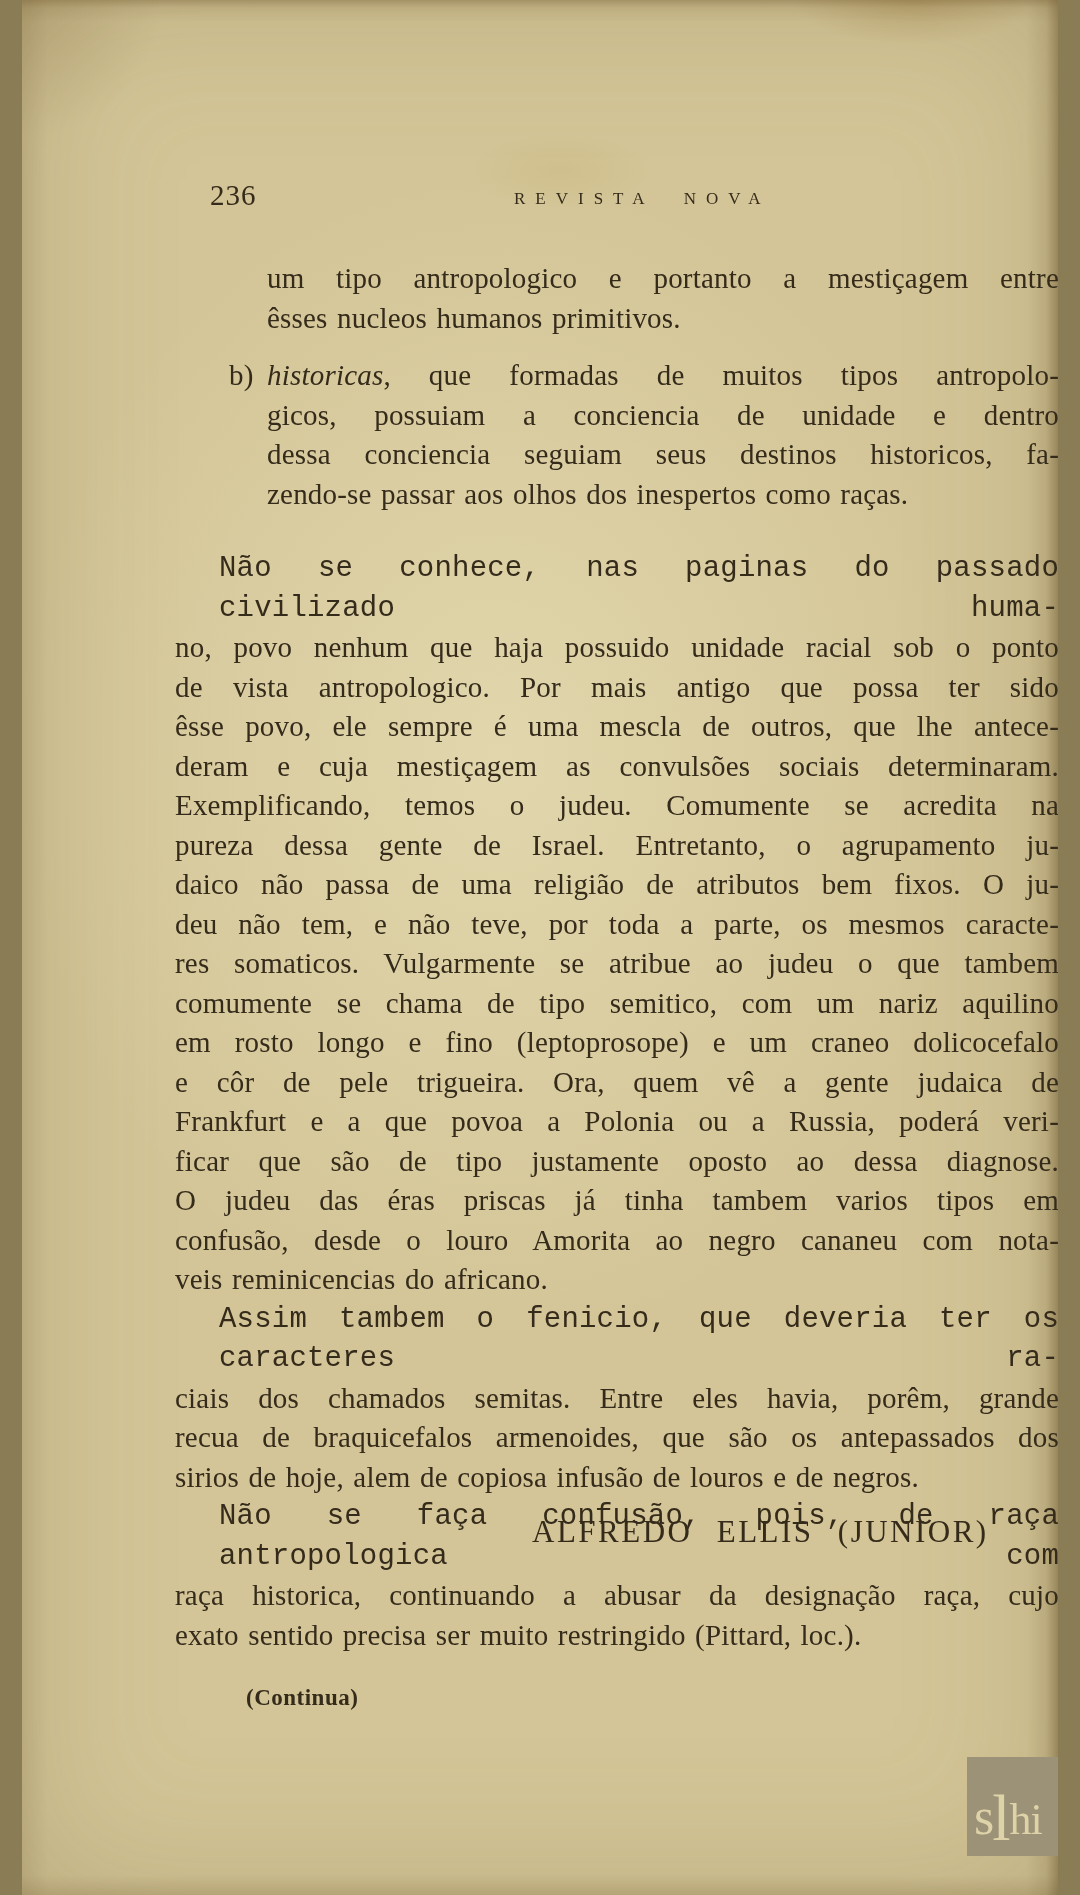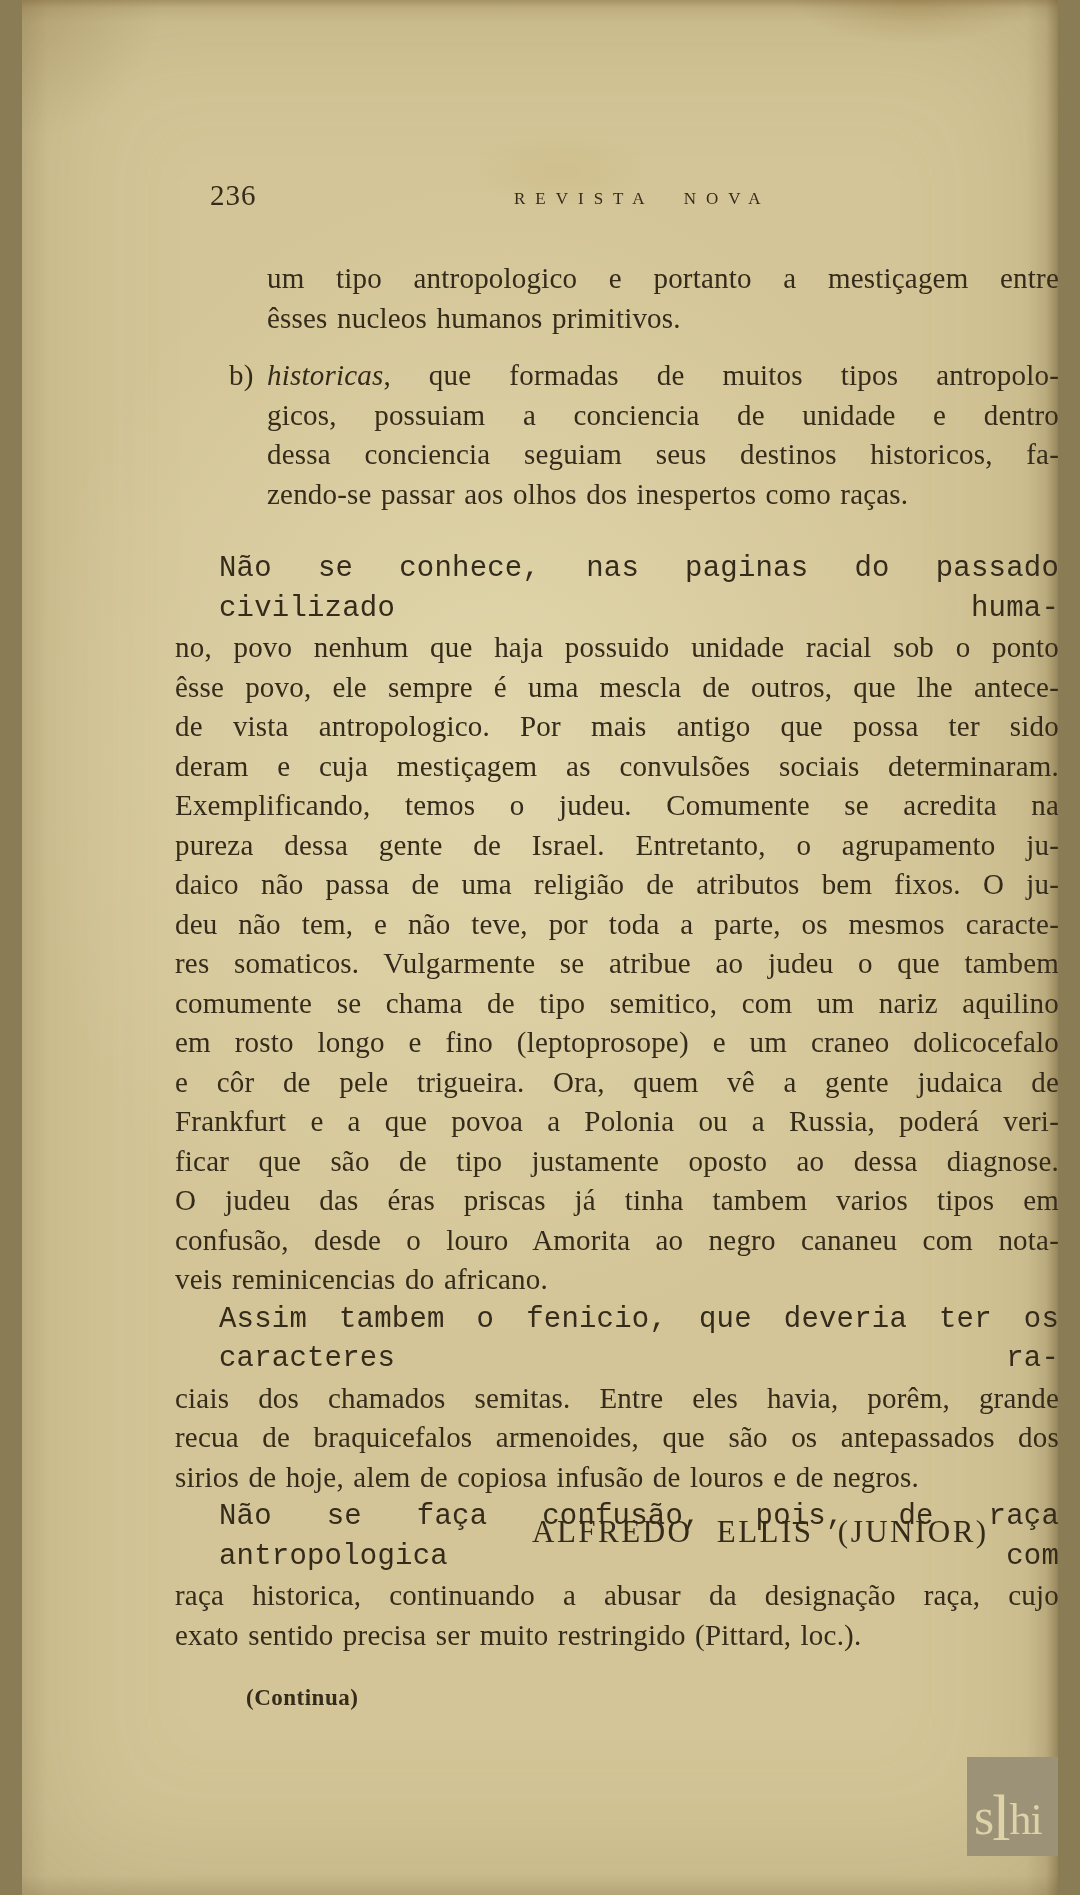--- a/index.html
+++ b/index.html
@@ -100,22 +100,22 @@
       <div class="block hang">
         <span class="marker">b)</span>
         <div class="line"><i>historicas</i>, que formadas de muitos tipos antropolo-</div>
         <div class="line">gicos, possuiam a conciencia de unidade e dentro</div>
         <div class="line">dessa conciencia seguiam seus destinos historicos, fa-</div>
         <div class="line end">zendo-se passar aos olhos dos inespertos como raças.</div>
       </div>
       <div class="block para">
         <div class="line indent">Não se conhece, nas paginas do passado civilizado huma-</div>
         <div class="line">no, povo nenhum que haja possuido unidade racial sob o ponto</div>
+        <div class="line">de vista antropologico. Por mais antigo que possa ter sido</div>
         <div class="line">êsse povo, ele sempre é uma mescla de outros, que lhe antece-</div>
-        <div class="line">de vista antropologico. Por mais antigo que possa ter sido</div>
         <div class="line">deram e cuja mestiçagem as convulsões sociais determinaram.</div>
         <div class="line">Exemplificando, temos o judeu. Comumente se acredita na</div>
         <div class="line">pureza dessa gente de Israel. Entretanto, o agrupamento ju-</div>
         <div class="line">daico não passa de uma religião de atributos bem fixos. O ju-</div>
         <div class="line">deu não tem, e não teve, por toda a parte, os mesmos caracte-</div>
         <div class="line">res somaticos. Vulgarmente se atribue ao judeu o que tambem</div>
         <div class="line">comumente se chama de tipo semitico, com um nariz aquilino</div>
         <div class="line">em rosto longo e fino (leptoprosope) e um craneo dolicocefalo</div>
         <div class="line">e côr de pele trigueira. Ora, quem vê a gente judaica de</div>
         <div class="line">Frankfurt e a que povoa a Polonia ou a Russia, poderá veri-</div>

